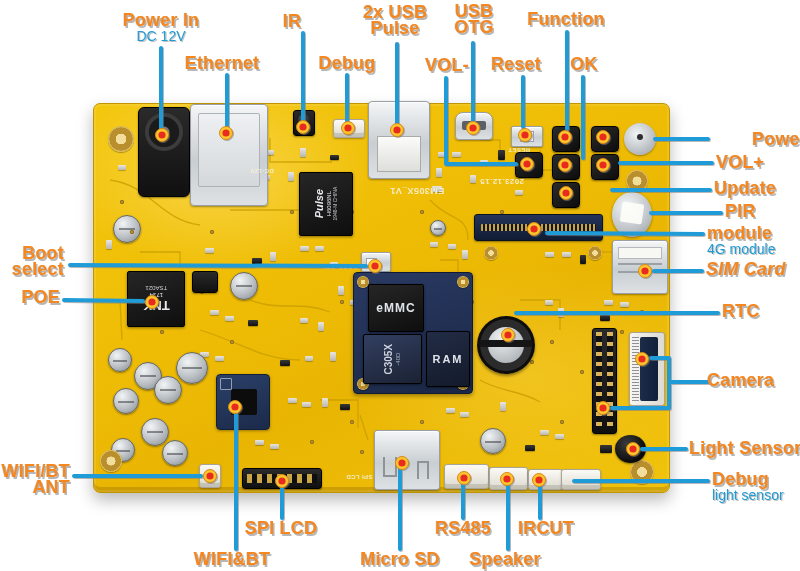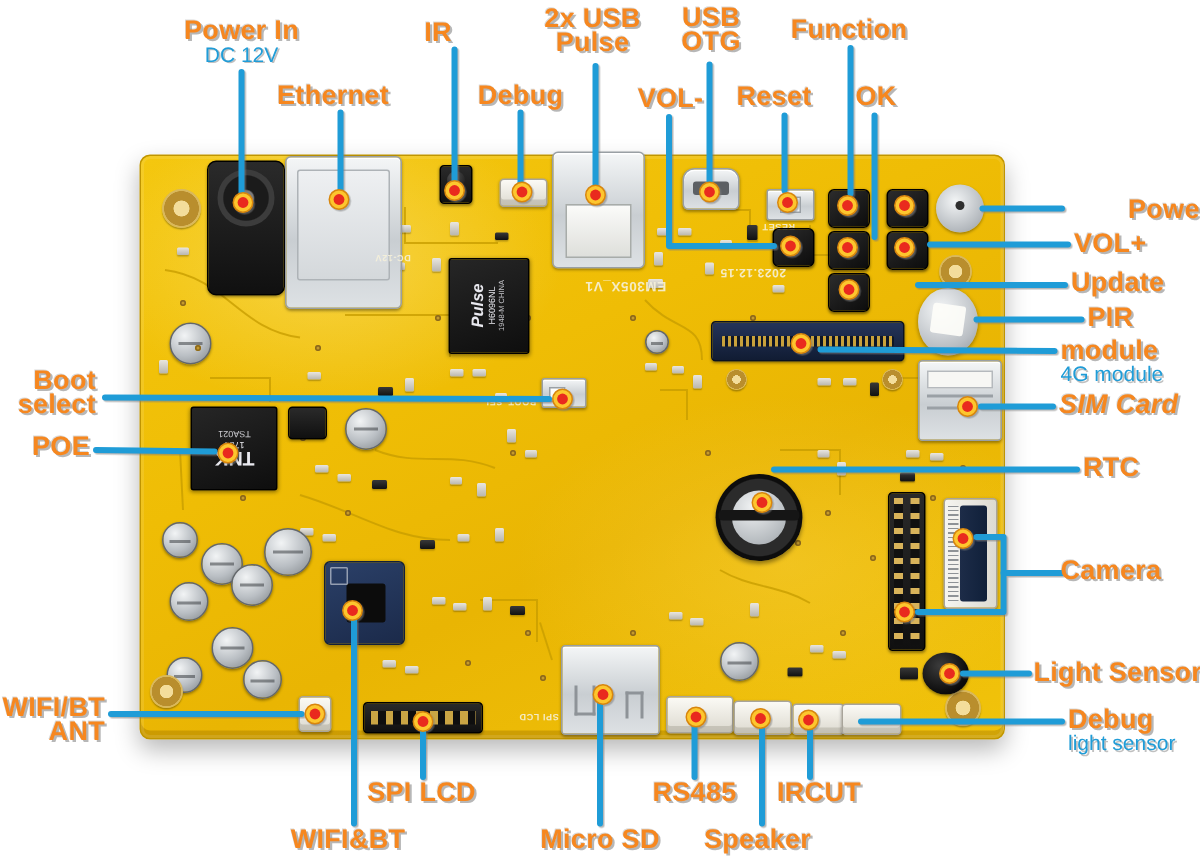--- a/index.html
+++ b/index.html
@@ -248,20 +248,39 @@
   <div class="comp metal" style="left:612px;top:240px;width:54px;height:52px;border-radius:3px;">
     <div style="position:absolute;left:5px;top:6px;right:5px;height:10px;background:#f7f7f4;border:1px solid #b5b9bd;"></div>
     <div style="position:absolute;left:5px;top:22px;right:5px;height:2px;background:#9aa0a5;"></div>
     <div style="position:absolute;left:5px;top:30px;right:5px;height:2px;background:#9aa0a5;"></div>
   </div>
 
   <div class="silk flip" style="left:390px;top:186px;font-size:9px;">EM305X_V1</div>
   <div class="silk flip" style="left:480px;top:177px;font-size:8px;">2023.12.15</div>
   <div class="silk flip" style="left:250px;top:168px;font-size:6px;">DC-12V</div>
 
+  <div class="comp" style="left:353px;top:272px;width:118px;height:120px;border-radius:4px;
+       background:linear-gradient(160deg,#2a3a63,#1a2746);border:1px solid #101b33;box-shadow:0 2px 4px rgba(0,0,0,.35);">
+    <div class="goldring" style="left:3px;top:3px;width:12px;height:12px;"></div>
+    <div class="goldring" style="right:3px;top:3px;width:12px;height:12px;"></div>
+    <div class="goldring" style="left:3px;bottom:3px;width:12px;height:12px;"></div>
+    <div class="goldring" style="right:3px;bottom:3px;width:12px;height:12px;"></div>
+    <div class="chip" style="position:absolute;left:14px;top:11px;width:54px;height:46px;">
+      <span style="font-size:12px;font-weight:700;color:#dfe3ea;letter-spacing:1px;">eMMC</span>
+    </div>
+    <div class="chip" style="position:absolute;left:9px;top:61px;width:57px;height:48px;background:linear-gradient(160deg,#323f61,#1b2233);">
+      <div class="rot-90">
+        <div style="font-size:10px;font-weight:700;color:#cdd3de;">C305X</div>
+        <div style="font-size:6px;color:#aab2c2;">-40D</div>
+      </div>
+    </div>
+    <div class="chip" style="position:absolute;left:72px;top:58px;width:42px;height:54px;background:linear-gradient(160deg,#222c45,#131a2b);">
+      <span style="font-size:11px;font-weight:700;color:#dfe3ea;letter-spacing:2px;">RAM</span>
+    </div>
+  </div>
 
   <div class="comp" style="left:612px;top:192px;width:40px;height:45px;border-radius:50%;
        background:radial-gradient(circle at 38% 32%,#f4f6f7,#b9bec3 65%,#8f9499);box-shadow:0 1px 3px rgba(0,0,0,.4);">
     <div style="position:absolute;left:9px;top:11px;width:22px;height:20px;background:rgba(253,253,248,.92);transform:rotate(8deg);border-radius:2px;"></div>
   </div>
   <div class="comp" style="left:477px;top:316px;width:58px;height:58px;border-radius:50%;
        background:radial-gradient(circle,#2b2b2b 0 62%,#0d0d0d 64%);box-shadow:0 2px 3px rgba(0,0,0,.4);">
     <div style="position:absolute;left:11px;top:11px;width:36px;height:36px;border-radius:50%;
          background:radial-gradient(circle at 38% 30%,#f0f2f3,#b7bcc0 70%,#9aa0a4);"></div>
     <div style="position:absolute;left:2px;top:24px;width:54px;height:7px;background:#151515;border-radius:3px;"></div>

